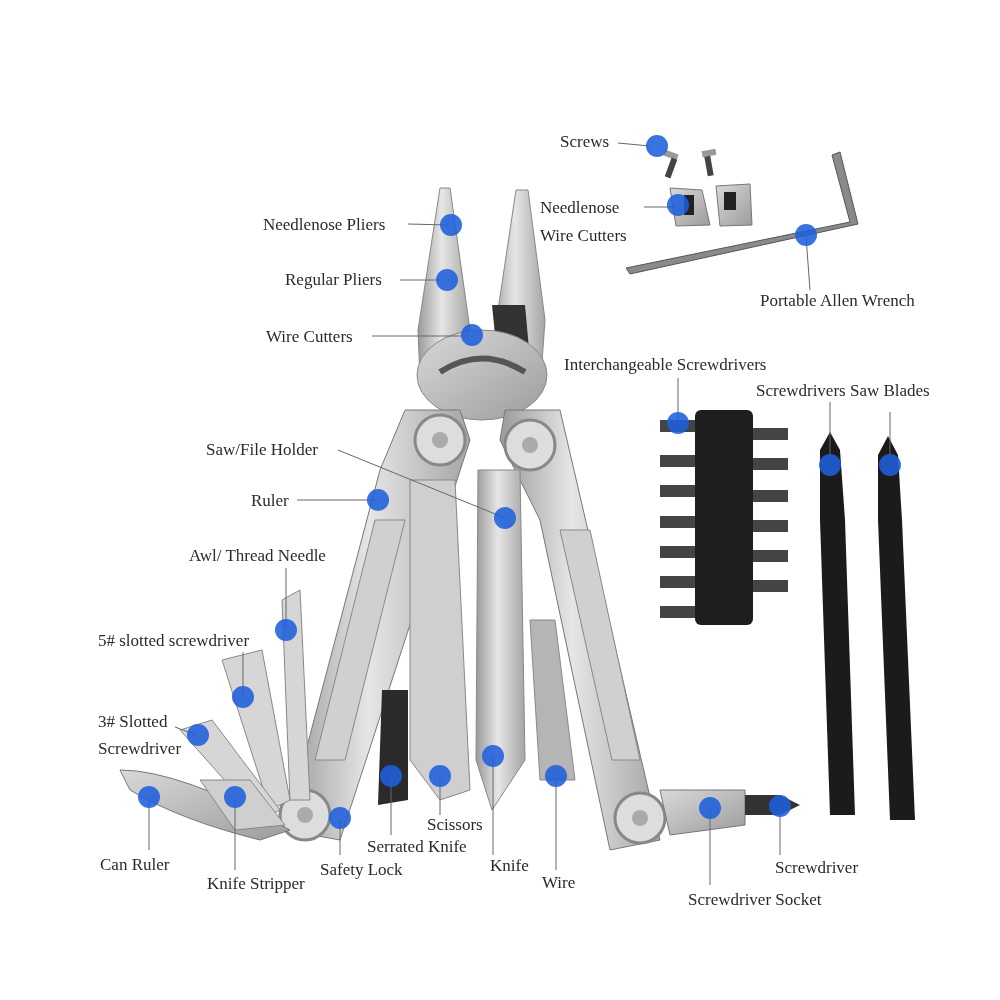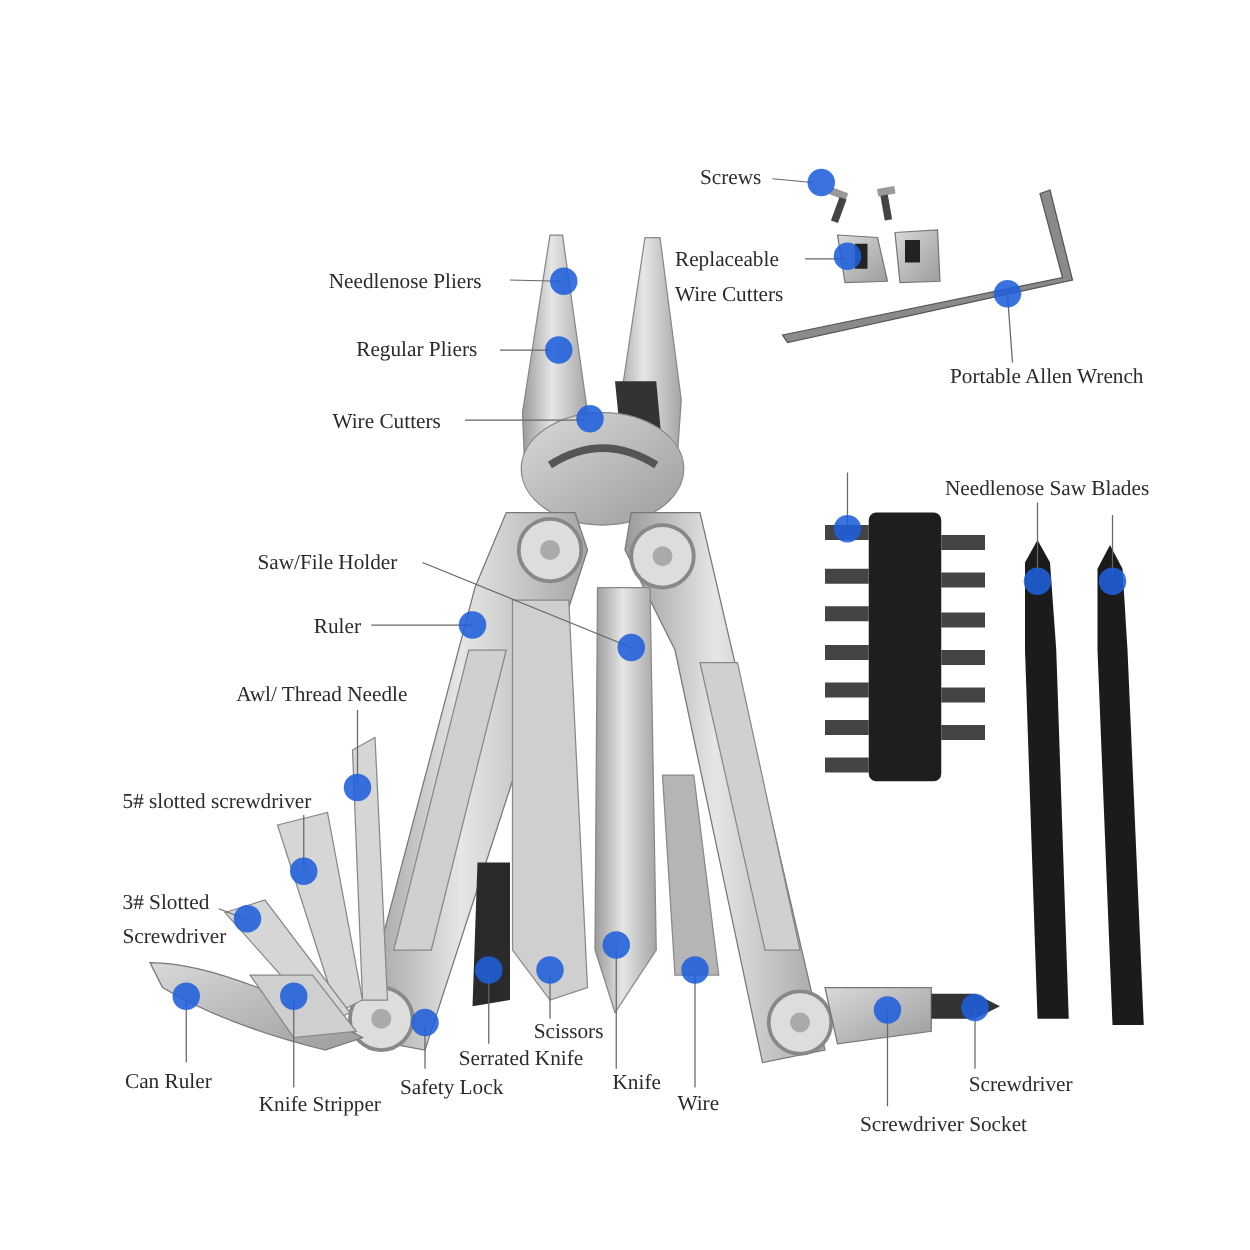--- a/index.html
+++ b/index.html
@@ -159,27 +159,28 @@
 <div class="dot" style="left:235px;top:797px"></div>
 <div class="dot" style="left:340px;top:818px"></div>
 <div class="dot" style="left:391px;top:776px"></div>
 <div class="dot" style="left:440px;top:776px"></div>
 <div class="dot" style="left:493px;top:756px"></div>
 <div class="dot" style="left:556px;top:776px"></div>
 <div class="dot" style="left:710px;top:808px"></div>
 <div class="dot" style="left:780px;top:806px"></div>
 
 <div class="lbl" style="left:560px;top:132px">Screws</div>
-<div class="lbl" style="left:540px;top:198px">Replaceable</div>
+<div class="lbl" style="left:540px;top:198px">Needlenose</div>
 <div class="lbl" style="left:540px;top:226px">Wire Cutters</div>
 <div class="lbl" style="left:760px;top:291px">Portable Allen Wrench</div>
 <div class="lbl" style="left:263px;top:215px">Needlenose Pliers</div>
 <div class="lbl" style="left:285px;top:270px">Regular Pliers</div>
 <div class="lbl" style="left:266px;top:327px">Wire Cutters</div>
-<div class="lbl" style="left:756px;top:381px">Needlenose Saw Blades</div>
+<div class="lbl" style="left:564px;top:355px">Interchangeable Screwdrivers</div>
+<div class="lbl" style="left:756px;top:381px">Screwdrivers Saw Blades</div>
 <div class="lbl" style="left:206px;top:440px">Saw/File Holder</div>
 <div class="lbl" style="left:251px;top:491px">Ruler</div>
 <div class="lbl" style="left:189px;top:546px">Awl/ Thread Needle</div>
 <div class="lbl" style="left:98px;top:631px">5# slotted screwdriver</div>
 <div class="lbl" style="left:98px;top:712px">3# Slotted</div>
 <div class="lbl" style="left:98px;top:739px">Screwdriver</div>
 <div class="lbl" style="left:100px;top:855px">Can Ruler</div>
 <div class="lbl" style="left:207px;top:874px">Knife Stripper</div>
 <div class="lbl" style="left:320px;top:860px">Safety Lock</div>
 <div class="lbl" style="left:367px;top:837px">Serrated Knife</div>

